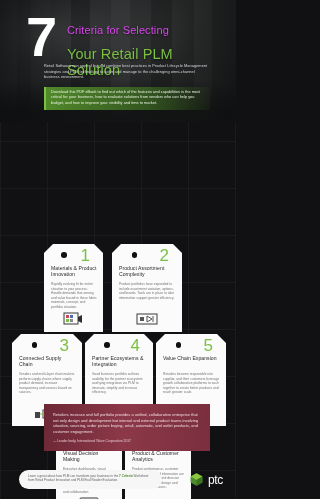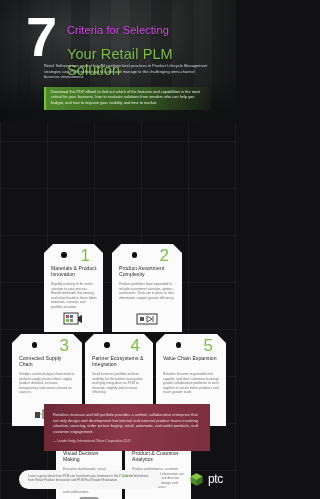--- a/index.html
+++ b/index.html
@@ -147,21 +147,21 @@
     position:absolute; left:19px; top:8px; width:143px; height:19px;
     background:#f6f6f6; border-radius:9.5px;
     padding:4px 9px; overflow:hidden;
   }
   .foot-pill p{
     font-size:3.1px; line-height:4.4px; color:#5d5f61; letter-spacing:.02px;
   }
   .foot-pill .hl{ color:#4d8a2a; font-weight:700; }
   .brand{
     position:absolute; right:13px; top:10px;
-    display:flex; gap:4px;
+    display:flex; align-items:center; gap:4px;
   }
   .brand-name{ font-size:12px; color:#fff; font-weight:400; letter-spacing:-.3px; }
 </style>
 </head>
 <body>
 
 <div class="grid-overlay"></div>
 
 <div class="poster">
 

